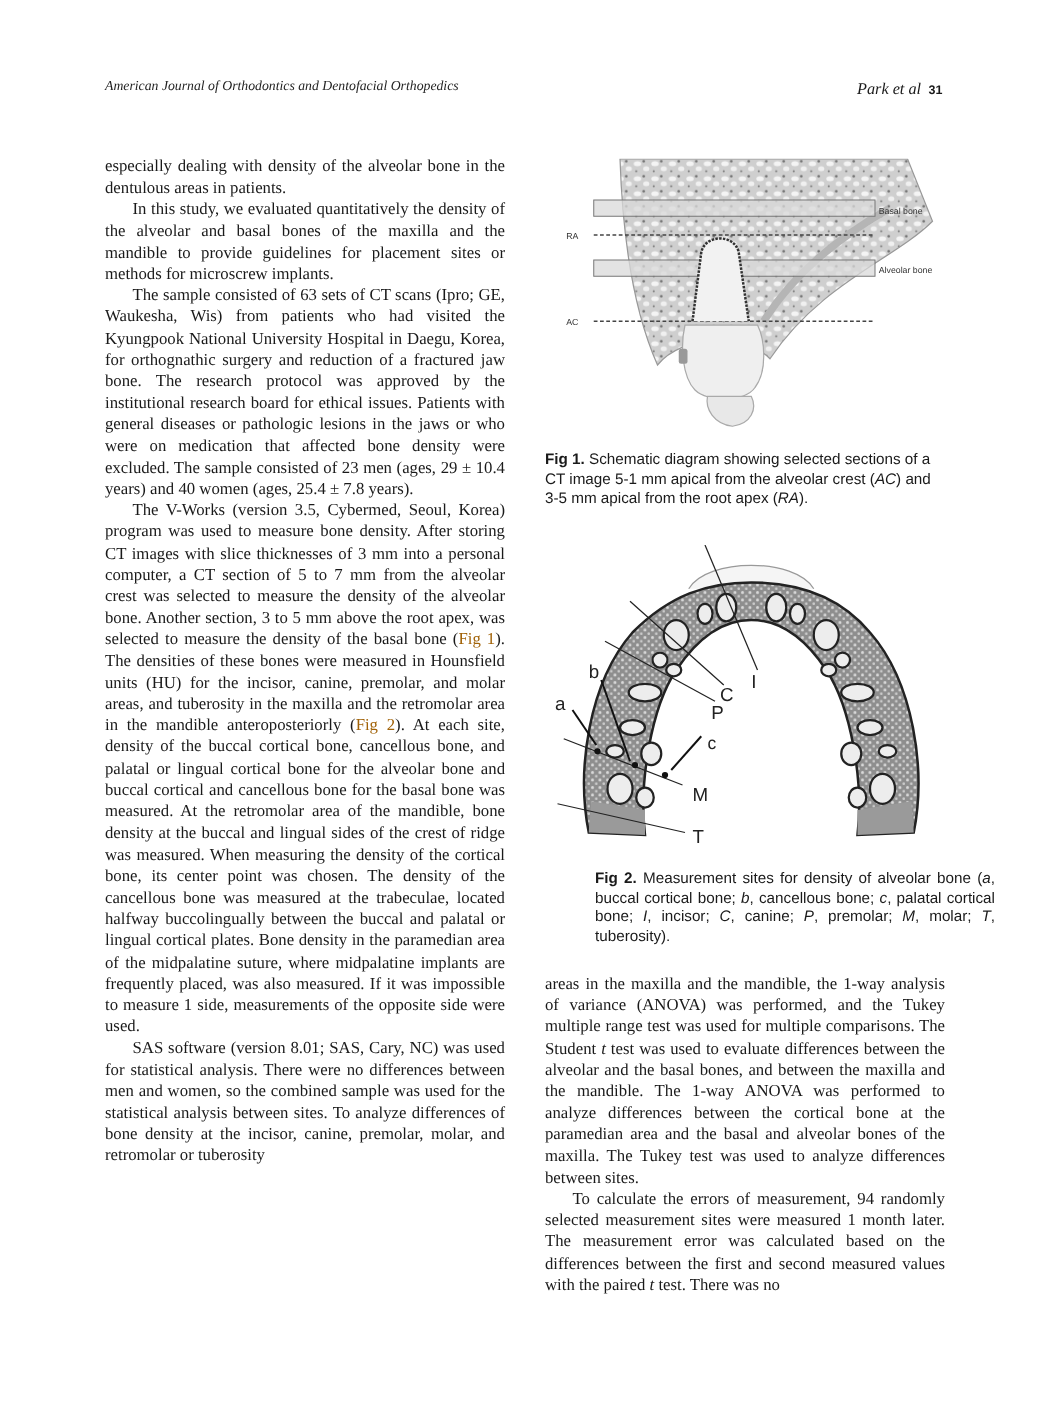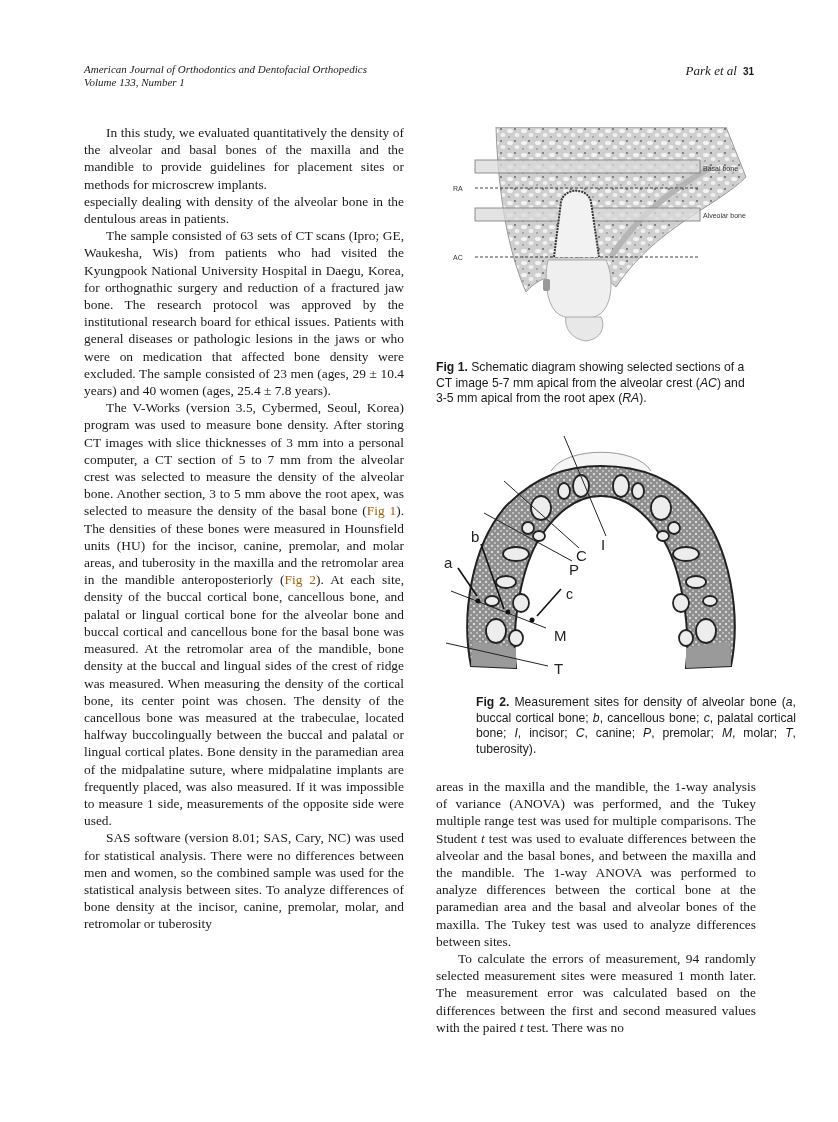--- a/index.html
+++ b/index.html
@@ -30,29 +30,28 @@
   .cap2 { top: 695px; text-align: justify; margin-left: 40px; }
 
   .col-right-text { position: absolute; left: 436px; top: 778px; width: 320px; }
   svg text { font-family: "Liberation Sans", sans-serif; }
 </style>
 </head>
 <body>
 
 <div class="header">
   <div class="journal-line">American Journal of Orthodontics and Dentofacial Orthopedics</div>
-  <div class="journal-line">Volume 133, Number 1</div>
   <div class="header-right">
     <span class="authors">Park et al</span><span class="page">31</span>
   </div>
 </div>
 
 <div class="col col-left">
+  <p class="body">especially dealing with density of the alveolar bone in the dentulous areas in patients.</p>
   <p class="body indent">In this study, we evaluated quantitatively the density of the alveolar and basal bones of the maxilla and the mandible to provide guidelines for placement sites or methods for microscrew implants.</p>
-  <p class="body">especially dealing with density of the alveolar bone in the dentulous areas in patients.</p>
   <p class="body indent">The sample consisted of 63 sets of CT scans (Ipro; GE, Waukesha, Wis) from patients who had visited the Kyungpook National University Hospital in Daegu, Korea, for orthognathic surgery and reduction of a fractured jaw bone. The research protocol was approved by the institutional research board for ethical issues. Patients with general diseases or pathologic lesions in the jaws or who were on medication that affected bone density were excluded. The sample consisted of 23 men (ages, 29 ± 10.4 years) and 40 women (ages, 25.4 ± 7.8 years).</p>
   <p class="body indent"><span>The V-Works (version 3.5, Cybermed, Seoul, Korea) program was used to measure bone density. After storing CT images with slice thicknesses of 3 mm into a personal computer, a CT section of 5 to 7 mm from the alveolar crest was selected to measure the density of the alveolar bone. Another section, 3 to 5 mm above the root apex, was selected to measure the density of the basal bone (</span><span class="link">Fig 1</span><span>). The densities of these bones were measured in Hounsfield units (HU) for the incisor, canine, premolar, and molar areas, and tuberosity in the maxilla and the retromolar area in the mandible anteroposteriorly (</span><span class="link">Fig 2</span><span>). At each site, density of the buccal cortical bone, cancellous bone, and palatal or lingual cortical bone for the alveolar bone and buccal cortical and cancellous bone for the basal bone was measured. At the retromolar area of the mandible, bone density at the buccal and lingual sides of the crest of ridge was measured. When measuring the density of the cortical bone, its center point was chosen. The density of the cancellous bone was measured at the trabeculae, located halfway buccolingually between the buccal and palatal or lingual cortical plates. Bone density in the paramedian area of the midpalatine suture, where midpalatine implants are frequently placed, was also measured. If it was impossible to measure 1 side, measurements of the opposite side were used.</span></p>
   <p class="body indent">SAS software (version 8.01; SAS, Cary, NC) was used for statistical analysis. There were no differences between men and women, so the combined sample was used for the statistical analysis between sites. To analyze differences of bone density at the incisor, canine, premolar, molar, and retromolar or tuberosity</p>
 </div>
 
 <div class="figure fig1">
   <svg width="320" height="216" viewBox="0 0 320 216">
     <defs>
       <pattern id="trab" width="14" height="12" patternUnits="userSpaceOnUse">
         <rect width="14" height="12" fill="#cfcfcf"></rect>
@@ -80,21 +79,21 @@
     <path d="M130,190 C128,200 135,212 150,214 C165,212 170,200 165,190 Z" fill="#e8e8e8" stroke="#aaa" stroke-width="1"></path>
     <rect x="107" y="152" width="7" height="12" rx="2" fill="#999"></rect>
 
     <text x="17" y="64" font-size="7" fill="#333">RA</text>
     <text x="17" y="133" font-size="7" fill="#333">AC</text>
     <text x="267" y="44" font-size="7" fill="#333">Basal bone</text>
     <text x="267" y="91" font-size="7" fill="#333">Alveolar bone</text>
   </svg>
 </div>
 
-<div class="caption cap1"><span class="fig-label">Fig 1.</span> <span>Schematic diagram showing selected sections of a CT image 5-7 mm apical from the alveolar crest (</span><i>AC</i><span>) and 3-5 mm apical from the root apex (</span><i>RA</i><span>).</span></div>
+<div class="caption cap1"><span class="fig-label">Fig 1.</span> <span>Schematic diagram showing selected sections of a CT image 5-1 mm apical from the alveolar crest (</span><i>AC</i><span>) and 3-5 mm apical from the root apex (</span><i>RA</i><span>).</span></div>
 
 <div class="figure fig2">
   <svg width="320" height="240" viewBox="0 0 320 240">
     <defs>
       <pattern id="dots" width="6" height="6" patternUnits="userSpaceOnUse">
         <rect width="6" height="6" fill="#8e8e8e"></rect>
         <circle cx="2" cy="2" r="1.2" fill="#d8d8d8"></circle>
         <circle cx="5" cy="5" r="1" fill="#cfcfcf"></circle>
       </pattern>
     </defs>

